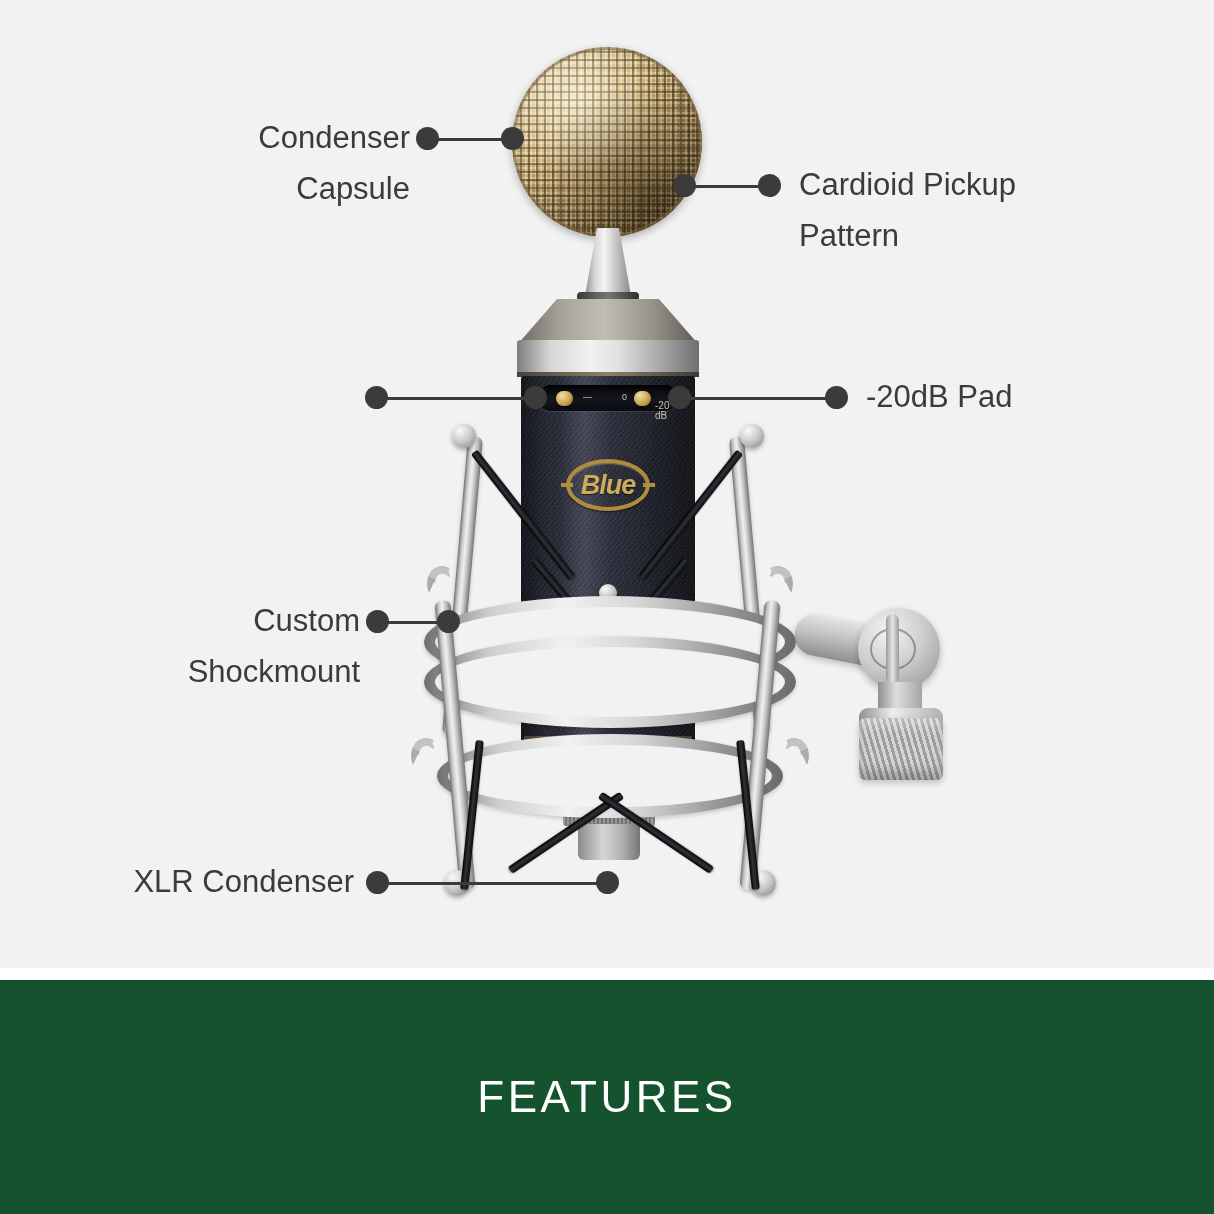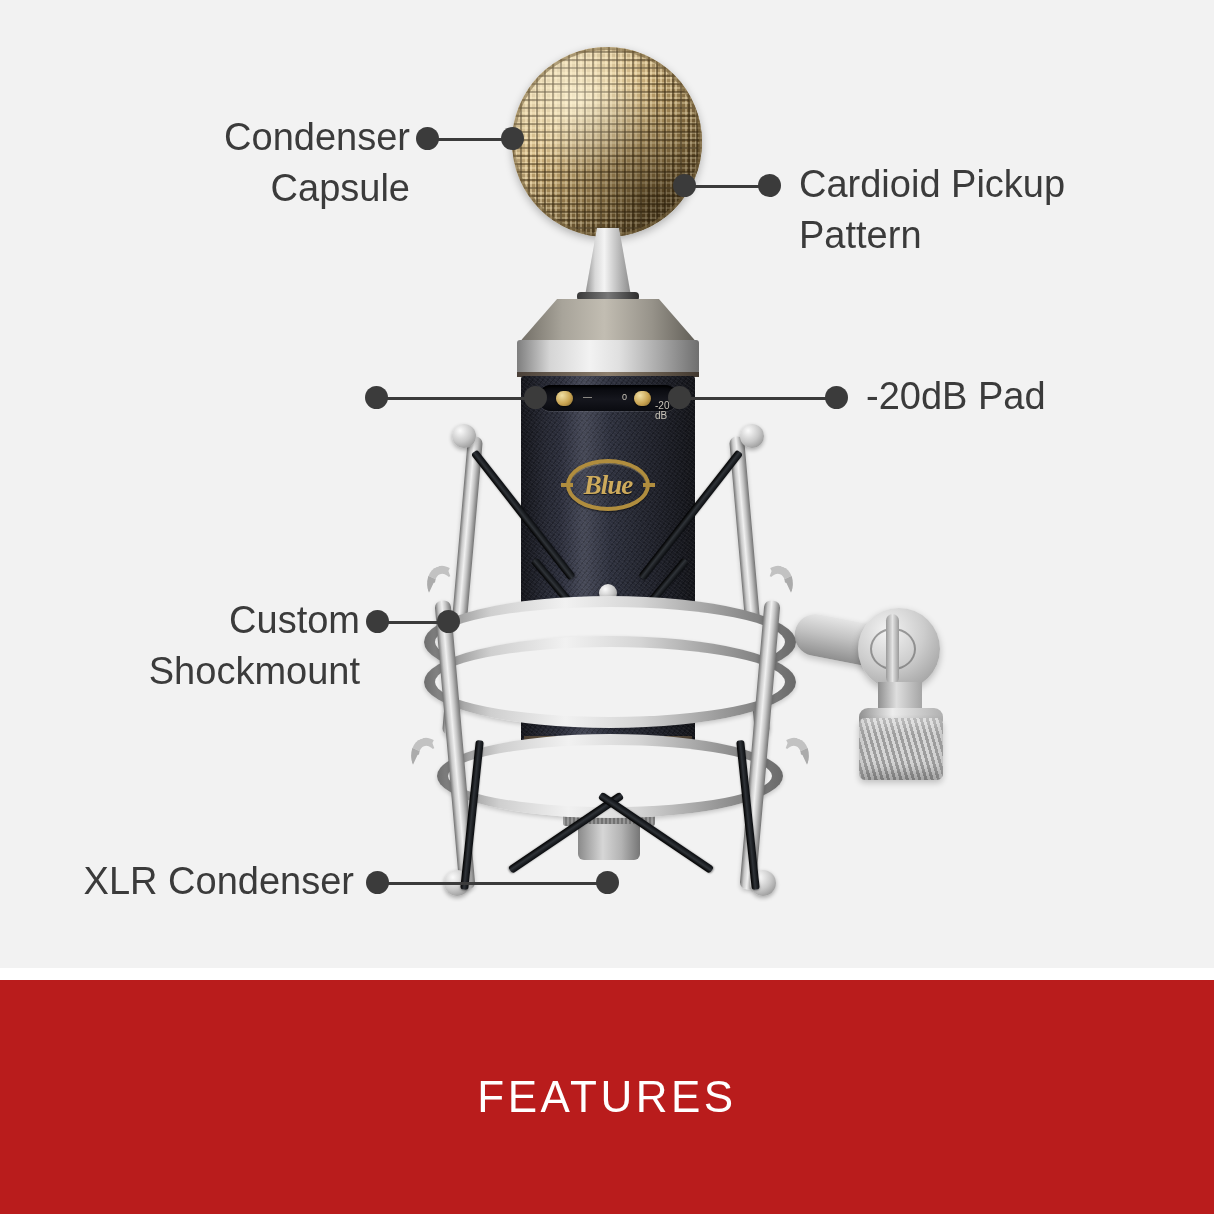--- a/index.html
+++ b/index.html
@@ -18,35 +18,35 @@
   
   #panel{
     position:absolute; left:0; top:0;
     width:1214px; height:968px;
     background:#f2f2f2;
   }
   
   #footer{
     position:absolute; left:0; top:980px;
     width:1214px; height:234px;
-    background:#b91c1c;
+    background:#14532d;
     display:flex; align-items:center; justify-content:center;
   }
   #footer-title{
     color:#ffffff;
     font-size:44px;
     letter-spacing:3.5px;
     font-weight:400;
   }
 
   
   .callout{ position:absolute; }
   .callout .txt{
     color:#3b3b3b;
-    font-size:38px;
+    font-size:31px;
     line-height:51px;
     white-space:pre-line;
     font-weight:400;
   }
   .callout.left .txt{ text-align:right; }
   .callout.right .txt{ text-align:left; }
 
   .leader{ position:absolute; height:24px; }
   .leader .line{
     position:absolute; top:11px; left:0;
@@ -169,21 +169,21 @@
   
   #logo{
     position:absolute; left:566px; top:459px;
     width:84px; height:52px; border-radius:50%;
     border:4px solid #b08d3e;
     background:transparent;
     box-shadow:0 1px 2px rgba(0,0,0,.6), inset 0 1px 1px rgba(255,235,170,.35);
     display:flex; align-items:center; justify-content:center;
   }
   #logo-text{
-    font-family:Liberation Serif, serif;
+    font-family:Liberation Sans, sans-serif;
     font-style:italic;
     font-weight:bold;
     font-size:27px;
     color:#cdaa5c;
     text-shadow:0 1px 1px rgba(0,0,0,.65);
     letter-spacing:-1px;
   }
   .logo-bar{
     position:absolute; top:50%; width:12px; height:4px; background:#b08d3e;
     transform:translateY(-50%);

